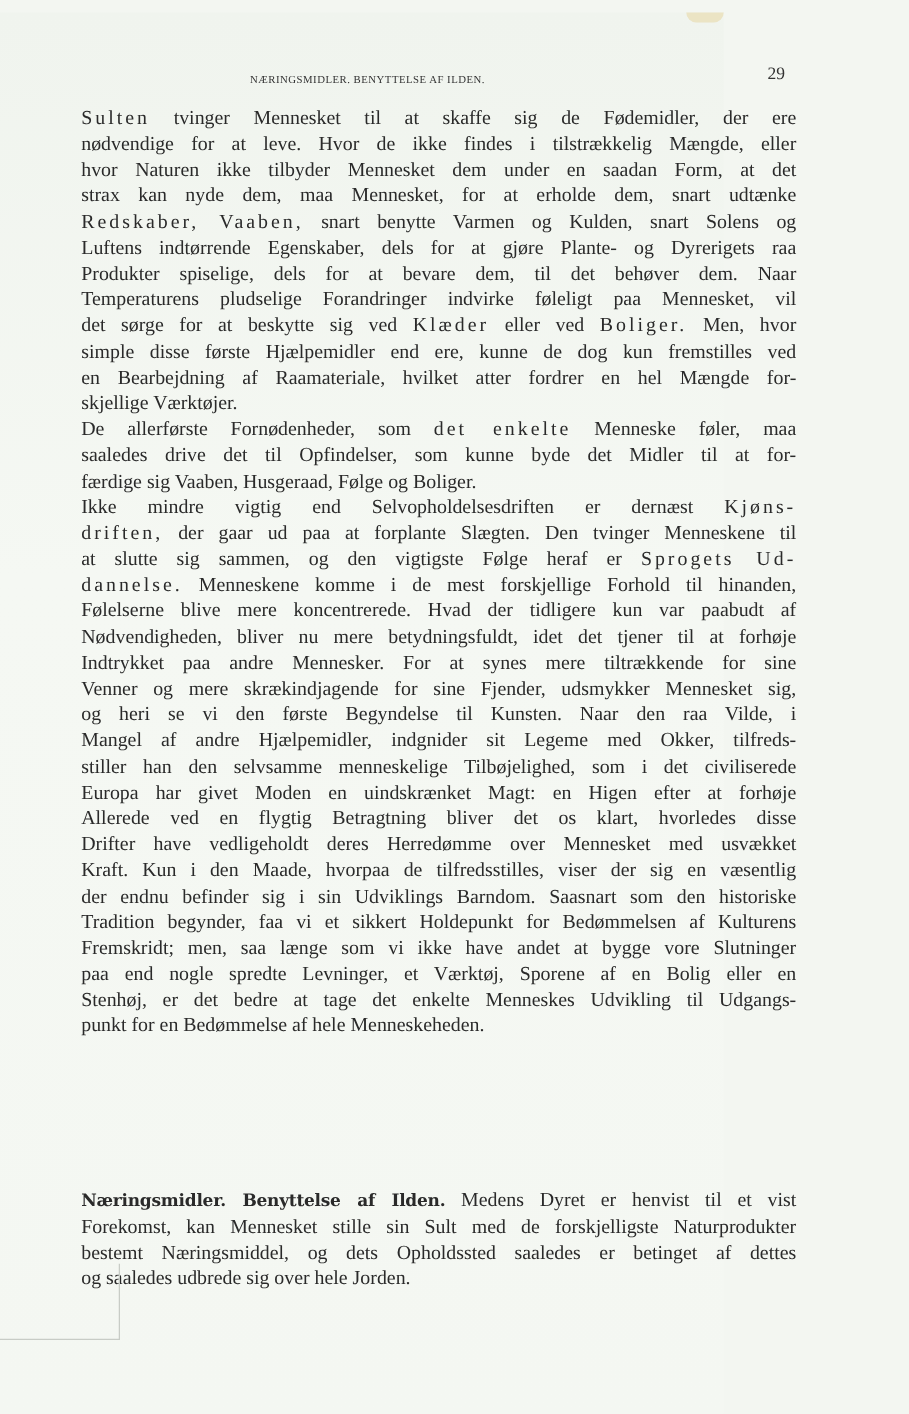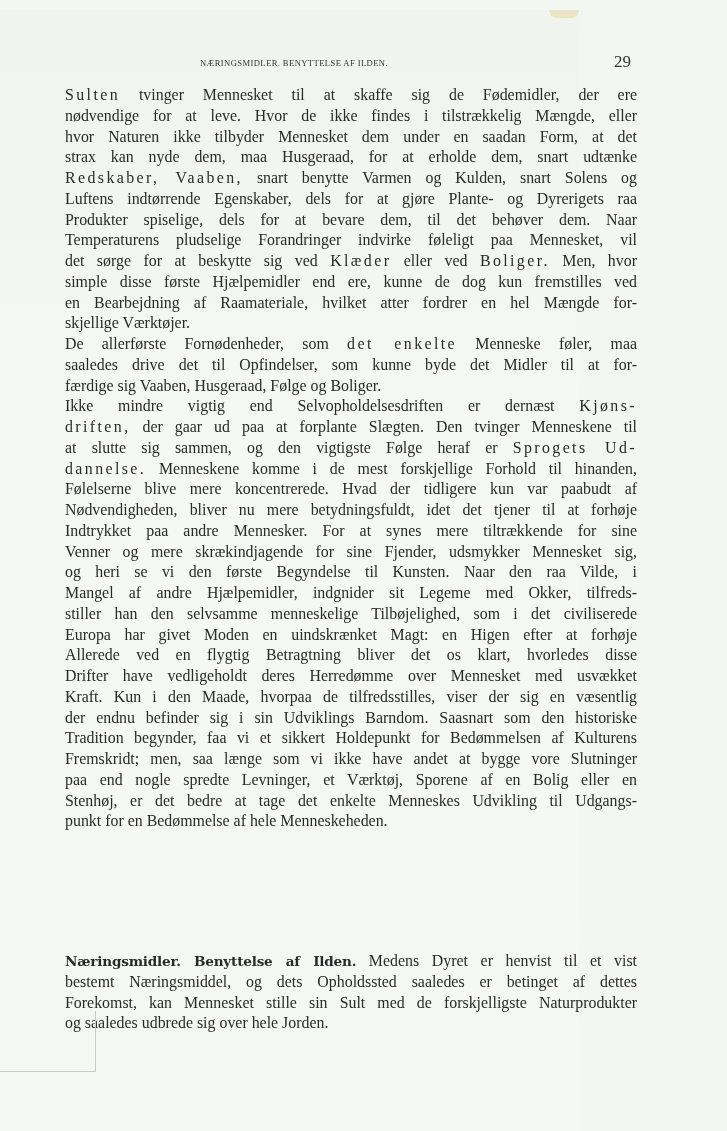--- a/index.html
+++ b/index.html
@@ -21,21 +21,21 @@
   }
   .running-head {
     position: absolute; top: 46px; left: 0; width: 727px; height: 20px;
   }
   .rh-title {
     position: absolute; left: 200px; top: 2px;
     font-size: 8.6px; letter-spacing: .4px; color: #333;
   }
   .page-number {
     position: absolute; left: 614px; top: -4px;
-    font-size: 17px; color: #333;
+    font-size: 14px; color: #333;
   }
   .body-text {
     position: absolute; left: 10px; top: 75px; width: 627px;
   }
   .para {
     margin: 0; font-size: 15.9px; line-height: 20.75px;
     text-align: justify; text-align-last: left;
   }
   .para.indent { text-indent: 55px; }
   .ln { display: block; text-align: justify; text-align-last: justify; white-space: nowrap; }
@@ -59,21 +59,21 @@
     <span class="page-number">29</span>
   </div>
 
   <div class="body-text">
 
     <div id="paras">
         <p class="para indent">
           <span class="ln"><span class="sp">Sulten</span><span> tvinger Mennesket til at skaffe sig de Fødemidler, der ere</span></span>
           <span class="ln"><span>nødvendige for at leve.  Hvor de ikke findes i tilstrækkelig Mængde, eller</span></span>
           <span class="ln"><span>hvor Naturen ikke tilbyder Mennesket dem under en saadan Form, at det</span></span>
-          <span class="ln"><span>strax kan nyde dem, maa Husgeraad, for at erholde dem, snart udtænke</span></span>
+          <span class="ln"><span>strax kan nyde dem, maa Mennesket, for at erholde dem, snart udtænke</span></span>
           <span class="ln"><span class="sp">Redskaber, Vaaben,</span><span> snart benytte Varmen og Kulden, snart Solens og</span></span>
           <span class="ln"><span>Luftens indtørrende Egenskaber, dels for at gjøre Plante- og Dyrerigets raa</span></span>
           <span class="ln"><span>Produkter spiselige, dels for at bevare dem, til det behøver dem.  Naar</span></span>
           <span class="ln"><span>Temperaturens pludselige Forandringer indvirke føleligt paa Mennesket, vil</span></span>
           <span class="ln"><span>det sørge for at beskytte sig ved </span><span class="sp">Klæder</span><span> eller ved </span><span class="sp">Boliger.</span><span>  Men, hvor</span></span>
           <span class="ln"><span>simple disse første Hjælpemidler end ere, kunne de dog kun fremstilles ved</span></span>
           <span class="ln"><span>en Bearbejdning af Raamateriale, hvilket atter fordrer en hel Mængde for-</span></span>
           <span class="ln last"><span>skjellige Værktøjer.</span></span>
         </p>
         <p class="para indent">
@@ -105,20 +105,20 @@
           <span class="ln"><span>paa end nogle spredte Levninger, et Værktøj, Sporene af en Bolig eller en</span></span>
           <span class="ln"><span>Stenhøj, er det bedre at tage det enkelte Menneskes Udvikling til Udgangs-</span></span>
           <span class="ln last"><span>punkt for en Bedømmelse af hele Menneskeheden.</span></span>
         </p>
       </div>
   </div>
 
   <div class="section">
     <p class="para indent">
       <span class="ln"><span class="bold-head">Næringsmidler. Benyttelse af Ilden.</span><span>  Medens Dyret er henvist til et vist</span></span>
+      <span class="ln">Forekomst, kan Mennesket stille sin Sult med de forskjelligste Naturprodukter</span>
       <span class="ln">bestemt Næringsmiddel, og dets Opholdssted saaledes er betinget af dettes</span>
-      <span class="ln">Forekomst, kan Mennesket stille sin Sult med de forskjelligste Naturprodukter</span>
       <span class="ln last">og saaledes udbrede sig over hele Jorden.</span>
     </p>
   </div>
 
   <div class="margin-box"></div>
 </div>
 
 </body></html>

